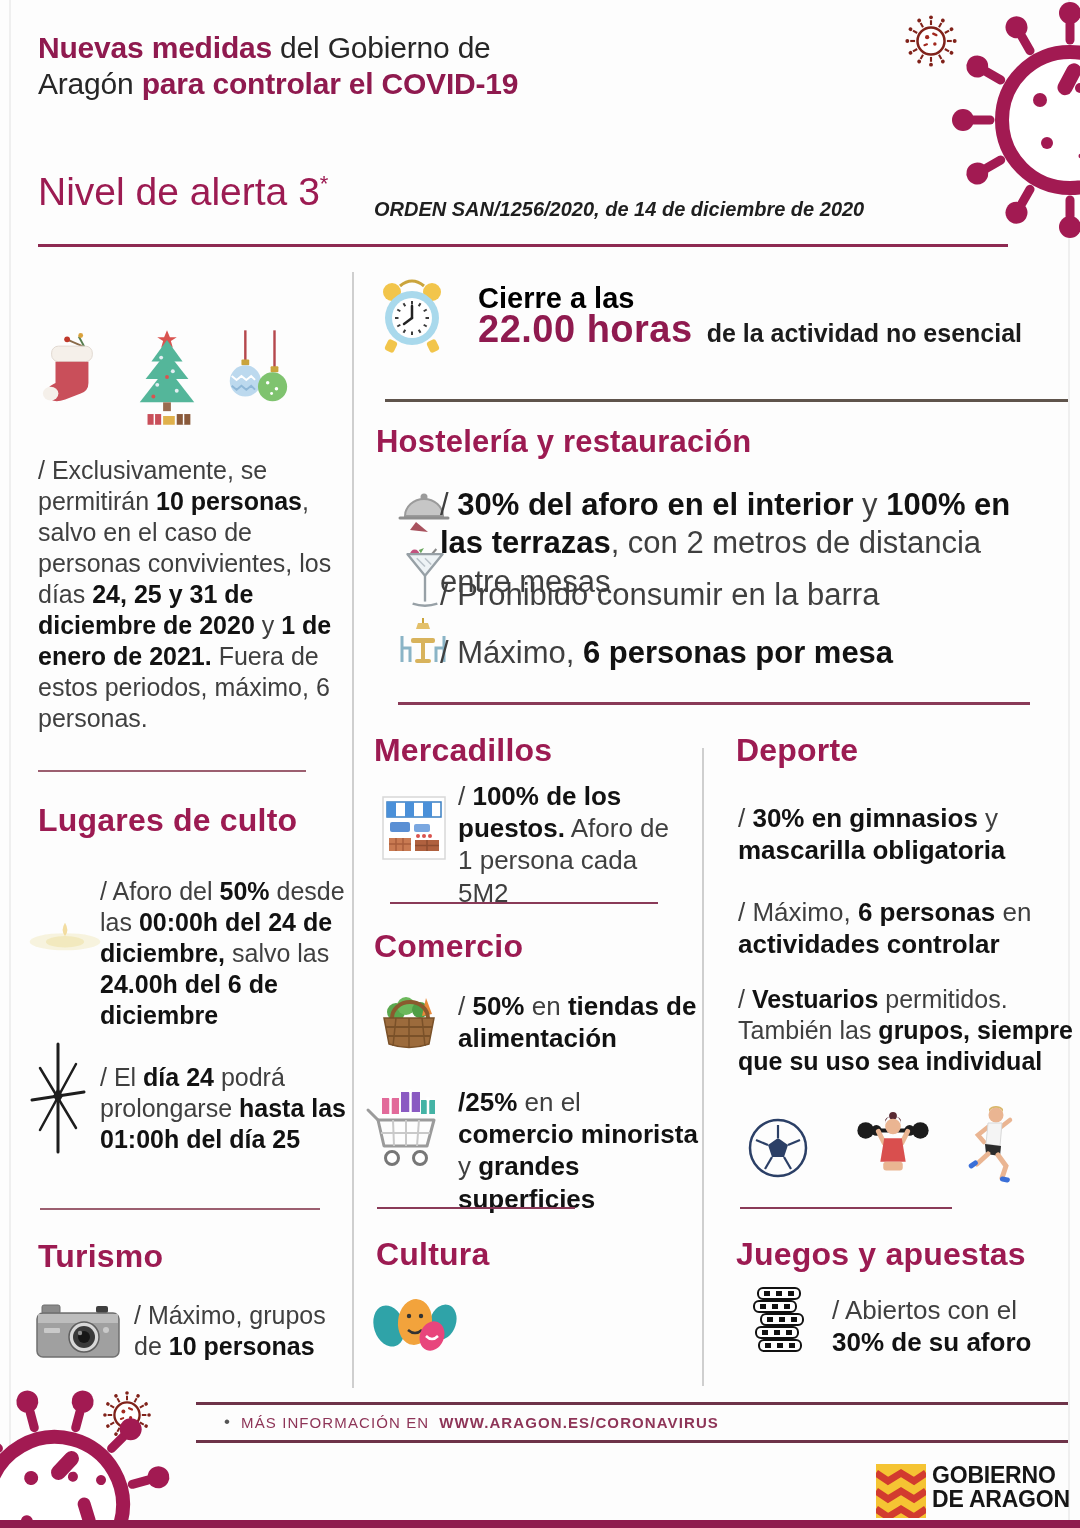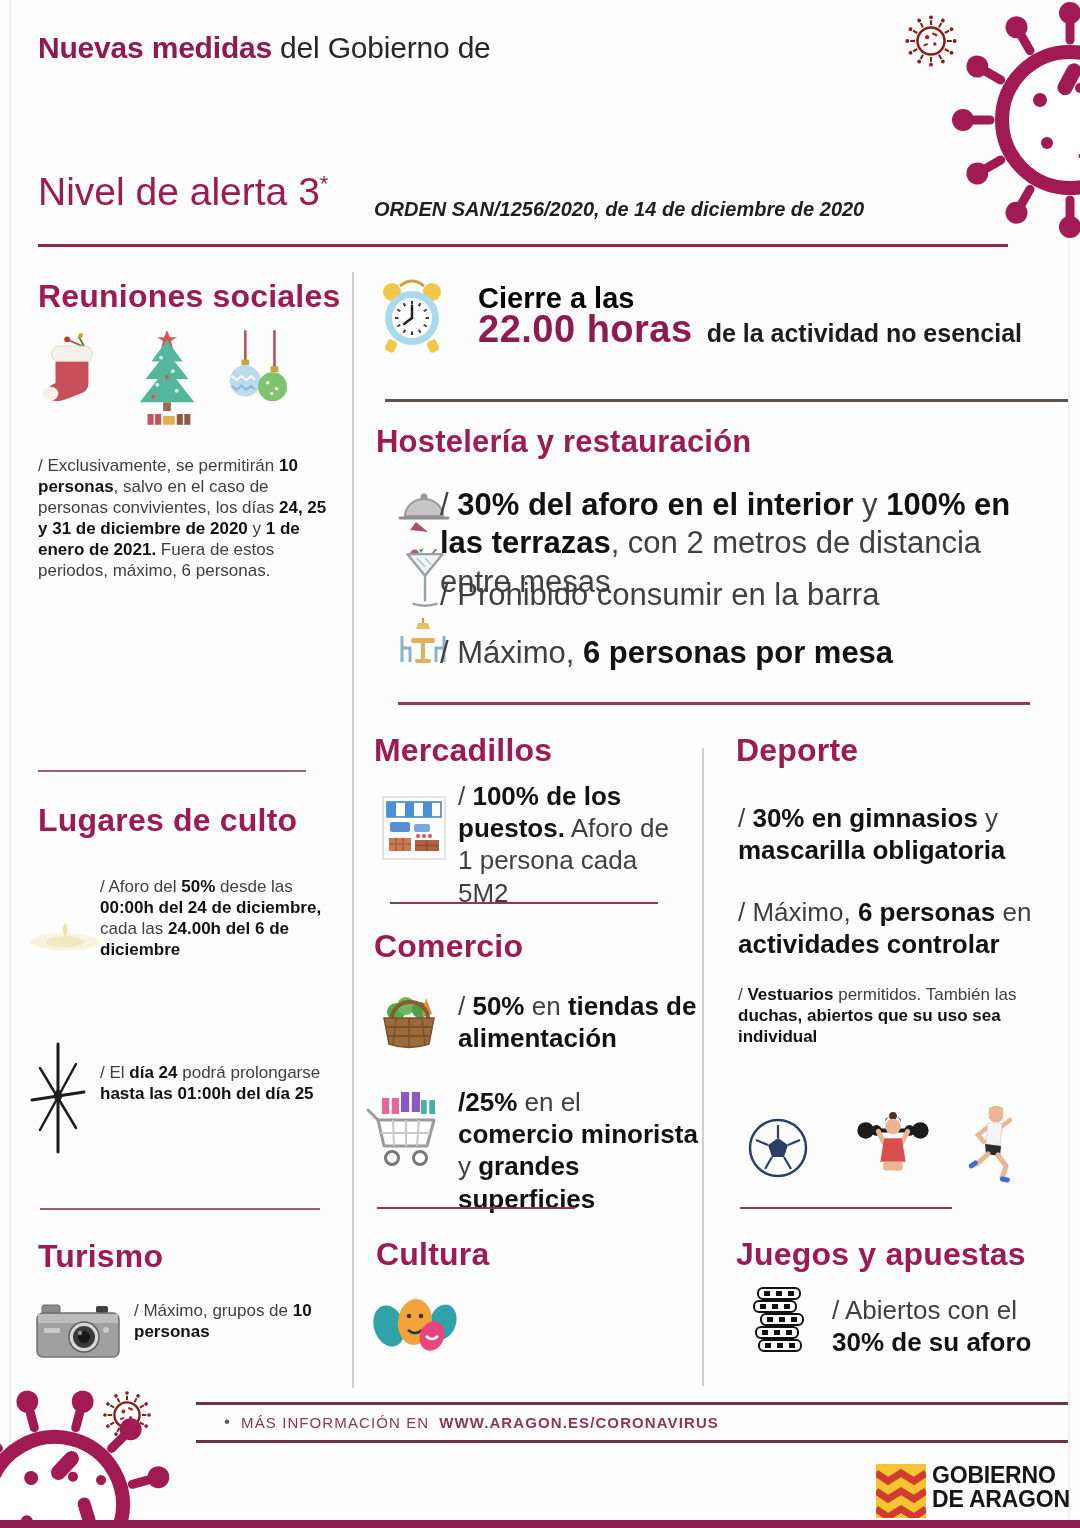--- a/index.html
+++ b/index.html
@@ -15,21 +15,21 @@
   .edge { position:absolute; background:#efefef; width:2px; top:0; height:1528px; }
   .title { position:absolute; font-size:30px; line-height:1.2; letter-spacing:-0.2px; }
   .t-acc { color:#8f1a4f; font-weight:700; }
   .t-plain { color:#262626; font-weight:400; }
   .alert { position:absolute; font-size:39px; color:#9c1b52; font-weight:400; }
   .alert sup { font-size:22px; }
   .order { position:absolute; font-size:20px; font-style:italic; font-weight:700; color:#1f1f1f; }
   .h2 { position:absolute; margin:0; font-size:32px; font-weight:700; color:#9c1b52; letter-spacing:0.2px; }
   .item { position:absolute; line-height:1.24; color:#3f3f3f; }
   .item .b { font-weight:700; color:#121212; }
-  .fs24 { font-size:31px; } .fs25 { font-size:17px; } .fs26 { font-size:26px; }
+  .fs24 { font-size:31px; } .fs25 { font-size:25px; } .fs26 { font-size:26px; }
   .cintro { position:absolute; font-size:29px; font-weight:700; color:#000000; }
   .timerow { position:absolute; display:flex; align-items:baseline; gap:14px; }
   .time { font-size:38px; font-weight:700; color:#8f1a4f; letter-spacing:0.5px; }
   .timerest { font-size:25px; font-weight:700; color:#1c1c1c; }
   .finfo { position:absolute; display:flex; align-items:center; gap:10px; font-size:15px;
            letter-spacing:1.1px; color:#8e3558; }
   .finfo .dot { color:#555; font-size:17px; }
   .furl { font-weight:700; }
   .logo-text { position:absolute; font-size:23px; font-weight:700; color:#161616; line-height:1.04; letter-spacing:-0.2px; }
   .bottom-bar { position:absolute; left:0; top:1520px; width:1080px; height:8px; background:#8e1d4e; }
@@ -99,38 +99,38 @@
   </defs>
 </svg>
 
 <div class="page">
 
   <div class="edge" style="left:9px"></div>
   <div class="edge" style="left:1068px"></div>
 
   <div class="title" style="left:38px; top:30px; width:860px;">
     <div><span class="t-acc">Nuevas medidas</span><span class="t-plain"> del Gobierno de</span></div>
+    <div><span class="t-plain">Aragón </span><span class="t-acc">para controlar el COVID-19</span></div>
   </div>
 
   <div class="alert" style="left:38px; top:170px;"><span>Nivel de alerta 3</span><sup>*</sup></div>
   <div class="order" style="left:374px; top:198px;">ORDEN SAN/1256/2020, de 14 de diciembre de 2020</div>
 
   <div class="hr" style="left:38px; top:244px; width:970px; height:3px; background:#8e2a52;"></div>
 
   <svg class="icon" style="left:902px; top:12px; width:58px; height:58px;" viewBox="0 0 60 60">
       <use href="#small-virus"></use>
     </svg>
   <svg class="icon" style="left:950px; top:0px; width:240px; height:240px;" viewBox="0 0 240 240">
       <use href="#big-virus"></use>
     </svg>
 
   <div class="vr" style="left:352px; top:272px; height:1116px;"></div>
   <div class="vr" style="left:702px; top:748px; height:638px;"></div>
 
-  <h2 class="h2" style="left:38px; top:278px;">Reuniones sociales</h2>
 
   <svg class="icon" style="left:40px; top:332px; width:62px; height:98px;" viewBox="0 0 64 100">
     <line x1="30" y1="8" x2="46" y2="15" stroke="#8a6b4a" stroke-width="2"></line>
     <line x1="40" y1="4" x2="46" y2="15" stroke="#567d4e" stroke-width="2"></line>
     <circle cx="28" cy="7" r="3" fill="#c0392b"></circle>
       <circle cx="42" cy="3" r="2.5" fill="#d9a13b"></circle>
     <rect x="12" y="14" width="42" height="16" rx="7" fill="#f5f0ea" stroke="#e0d8cf"></rect>
     <path d="M16 30 L50 30 L50 52 Q50 60 42 63 L26 69 Q12 74 8 65 Q5 57 14 53 L16 52 Z" fill="#c94f5a"></path>
     <ellipse cx="11" cy="63" rx="8" ry="7" fill="#f5f0ea"></ellipse>
   </svg>
@@ -172,21 +172,21 @@
 
   <div class="hr" style="left:38px; top:770px; width:268px; height:2px; background:#9c5f70;"></div>
 
   <h2 class="h2" style="left:38px; top:802px;text-align:right;">Lugares de culto</h2>
 
   <svg class="icon" style="left:26px; top:915px; width:78px; height:42px;" viewBox="0 0 80 44">
     <ellipse cx="40" cy="28" rx="37" ry="9" fill="#f3ecc9" opacity="0.6"></ellipse>
     <ellipse cx="40" cy="28" rx="20" ry="6" fill="#efe3a8" opacity="0.6"></ellipse>
     <path d="M40 8 Q45 16 40 22 Q35 16 40 8" fill="#f0d489" opacity="0.8"></path>
   </svg>
-  <div class="item fs25" style="left:100px; top:876px; width:248px;"><span>/ Aforo del </span><span class="b">50%</span><span>  desde las </span><span class="b">00:00h del 24 de diciembre,</span><span> cada las </span><span class="b">24.00h del 6 de diciembre</span></div>
+  <div class="item fs25" style="left:100px; top:876px; width:248px;"><span>/ Aforo del </span><span class="b">50%</span><span>  desde las </span><span class="b">00:00h del 24 de diciembre,</span><span> salvo las </span><span class="b">24.00h del 6 de diciembre</span></div>
 
   <svg class="icon" style="left:26px; top:1042px; width:64px; height:112px;" viewBox="0 0 64 112">
     <g stroke="#1d1d1d" stroke-linecap="round">
       <line x1="32" y1="2" x2="32" y2="110" stroke-width="3"></line>
       <line x1="6" y1="58" x2="58" y2="50" stroke-width="3"></line>
       <line x1="14" y1="26" x2="50" y2="86" stroke-width="2.5"></line>
       <line x1="50" y1="22" x2="14" y2="88" stroke-width="2.5"></line>
     </g>
     <polygon points="32,46 37,54 32,62 27,54" fill="#1d1d1d"></polygon>
   </svg>
@@ -355,21 +355,21 @@
       <circle cx="51" cy="24" r="2.2" fill="#333333"></circle>
     <path d="M38 38 Q45 44 52 38" stroke="#333333" stroke-width="2.5" fill="none"></path>
     <ellipse cx="62" cy="44" rx="12" ry="15" fill="#e8457c" transform="rotate(22 62 44)"></ellipse>
     <path d="M56 44 Q62 50 68 44" stroke="#ffffff" stroke-width="2.5" fill="none"></path>
   </svg>
 
   <h2 class="h2" style="left:736px; top:732px;">Deporte</h2>
 
   <div class="item fs26" style="left:738px; top:802px; width:330px;"><span>/ </span><span class="b">30% en gimnasios</span><span> y </span><span class="b">mascarilla obligatoria</span></div>
   <div class="item fs26" style="left:738px; top:896px; width:330px;"><span>/ Máximo, </span><span class="b">6 personas</span><span> en </span><span class="b">actividades controlar</span></div>
-  <div class="item fs25" style="left:738px; top:984px; width:335px;"><span>/ </span><span class="b">Vestuarios</span><span> permitidos. También las </span><span class="b">duchas, abiertos que su uso sea individual</span></div>
+  <div class="item fs25" style="left:738px; top:984px; width:335px;"><span>/ </span><span class="b">Vestuarios</span><span> permitidos. También las </span><span class="b">grupos, siempre que su uso sea individual</span></div>
 
   <svg class="icon" style="left:746px; top:1116px; width:64px; height:64px;" viewBox="0 0 64 64">
     <circle cx="32" cy="32" r="28" fill="#fdfdfd" stroke="#2b3f66" stroke-width="2.5"></circle>
     <polygon points="32,22 42,29 38,41 26,41 22,29" fill="#2b3f66"></polygon>
     <g stroke="#2b3f66" stroke-width="2.2">
       <line x1="32" y1="22" x2="32" y2="9"></line>
         <line x1="42" y1="29" x2="54" y2="24"></line>
       <line x1="38" y1="41" x2="45" y2="53"></line>
         <line x1="26" y1="41" x2="19" y2="53"></line>
       <line x1="22" y1="29" x2="10" y2="24"></line>

